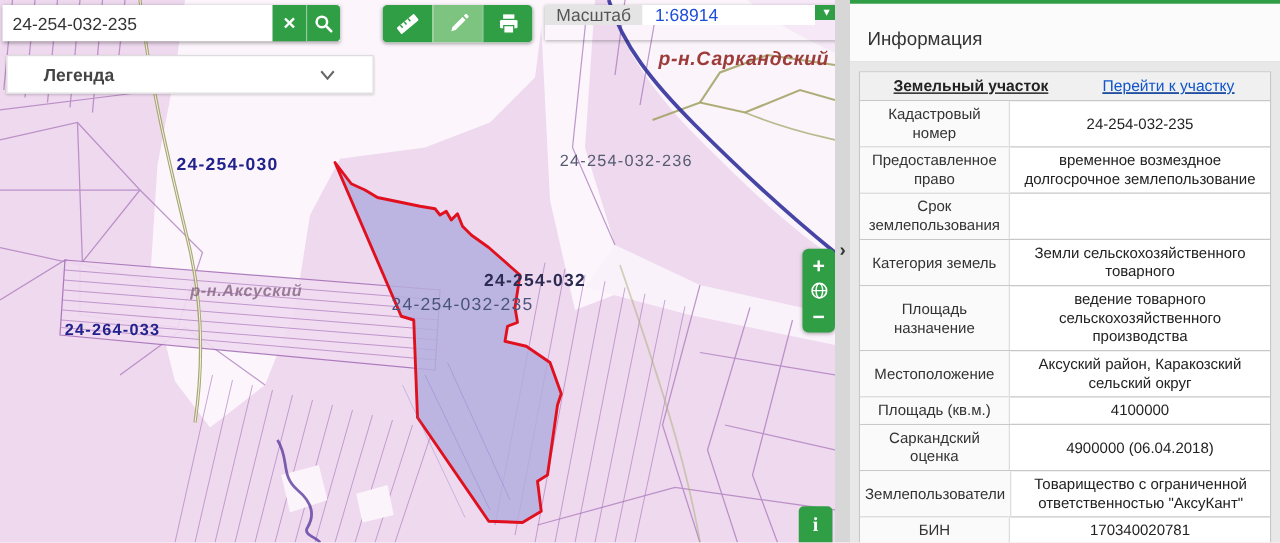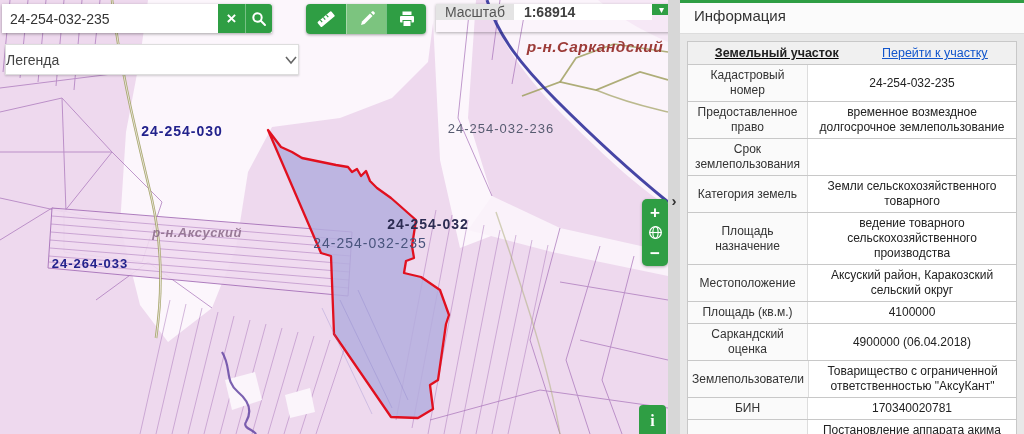--- a/index.html
+++ b/index.html
@@ -26,49 +26,49 @@
              box-shadow:0 1px 3px rgba(0,0,0,.35); border-radius:4px; overflow:hidden; z-index:5; }
   .tool-btn { width:40px; height:30px; border:none; background:#2f9e44; display:flex;
               align-items:center; justify-content:center; cursor:pointer; }
   .tool-btn.active { background:#7cc47f; }
   .tool-btn + .tool-btn { border-left:1px solid rgba(255,255,255,.35); }
 
   .scale-wrap { position:absolute; left:436px; top:4px; display:flex; height:28px;
                 box-shadow:0 1px 3px rgba(0,0,0,.3); z-index:5; align-items:flex-start; }
   .scale-label { background:#e4e4e4; color:#555; font-size:14px; display:flex; align-items:center;
                  padding:0 9px; white-space:nowrap; }
-  .scale-value { background:#fff; width:138px; font-size:14px; color:#404040; display:flex;
-                 align-items:center; padding:0 10px; cursor:pointer;font-weight:bold; }
+  .scale-value { background:#fff; width:138px; font-size:14px; color:#1d4ed8; display:flex;
+                 align-items:center; padding:0 10px; cursor:pointer; }
   .scale-arrow { width:19px; background:#2f9e44; border:none; color:#fff; font-size:10px;
                  display:flex; align-items:center; justify-content:center; cursor:pointer; border-radius:0 3px 3px 0; }
 
   .legend-box { position:absolute; left:5px; top:44px; width:294px; height:31px; background:#fff;
                 border:1px solid #ddd; box-shadow:0 1px 2px rgba(0,0,0,.18); display:flex;
-                align-items:center; justify-content:space-between; padding:0 0; cursor:pointer; z-index:5; }
+                align-items:center; justify-content:space-between; padding:0 29px; cursor:pointer; z-index:5;font-weight:bold; }
   .legend-box span { font-size:14px; color:#444; }
 
   .zoom-ctrl { position:absolute; left:642px; top:199px; width:26px; height:67px; background:#2f9e44;
                border-radius:5px; display:flex; flex-direction:column; align-items:center;
                justify-content:space-between; padding:3px 0; z-index:5; box-shadow:0 1px 3px rgba(0,0,0,.3); }
   .zoom-btn { background:none; border:none; color:#fff; font-size:17px; font-weight:bold; line-height:1;
               cursor:pointer; width:100%; display:flex; justify-content:center; align-items:center; height:20px; }
 
   .info-btn { position:absolute; left:639px; top:405px; width:27px; height:32px; background:#2f9e44;
               border:none; border-radius:4px; color:#fff; font-weight:bold; font-size:16px;
               font-family:"Liberation Serif",serif; cursor:pointer; z-index:5; }
 
   
   #divider { position:absolute; left:668px; top:0; width:12px; height:434px; background:#d7d7d7; z-index:4; }
   #collapse-handle { position:absolute; left:0; top:190px; width:12px; height:22px; border:none; background:none;
                      color:#333; font-size:15px; font-weight:bold; cursor:pointer; line-height:20px; }
 
   
   #panel { position:absolute; left:680px; top:0; width:344px; height:434px; background:#e8e8e8;
            border-top:3px solid #2f9e44; overflow:hidden; }
-  #panel-header { background:#fbfbfb; border-bottom:1px solid #ddd; padding:4px 14px 9px; }
+  #panel-header { background:#fbfbfb; border-bottom:1px solid #ddd; padding:20px 14px 9px; }
   #panel-header h1 { font-size:15px; font-weight:normal; color:#333; }
   #panel-body { padding:7px 7px 0 7px; }
   .info-table { background:#fff; border:1px solid #c8c8c8; margin-bottom:6px; }
   .section-head { display:flex; align-items:center; background:#f0f0f0; padding:4px 6px;text-decoration:underline; }
   .section-title { flex:1.1; text-align:center; font-weight:bold; font-size:12.5px; color:#222; }
   .section-link { flex:1; text-align:center; font-size:12.5px; color:#1155cc; text-decoration:underline; cursor:pointer; }
   .t-row { display:flex; border-top:1px solid #c8c8c8; }
   .t-label { flex:0 0 120px; background:#fafafa; border-right:1px solid #ddd; padding:3px 4px;
              font-size:12px; color:#333; text-align:center; display:flex; align-items:center; justify-content:center; line-height:1.25; }
   .t-value { flex:1; padding:3px 6px; font-size:12px; color:#222; text-align:center;

